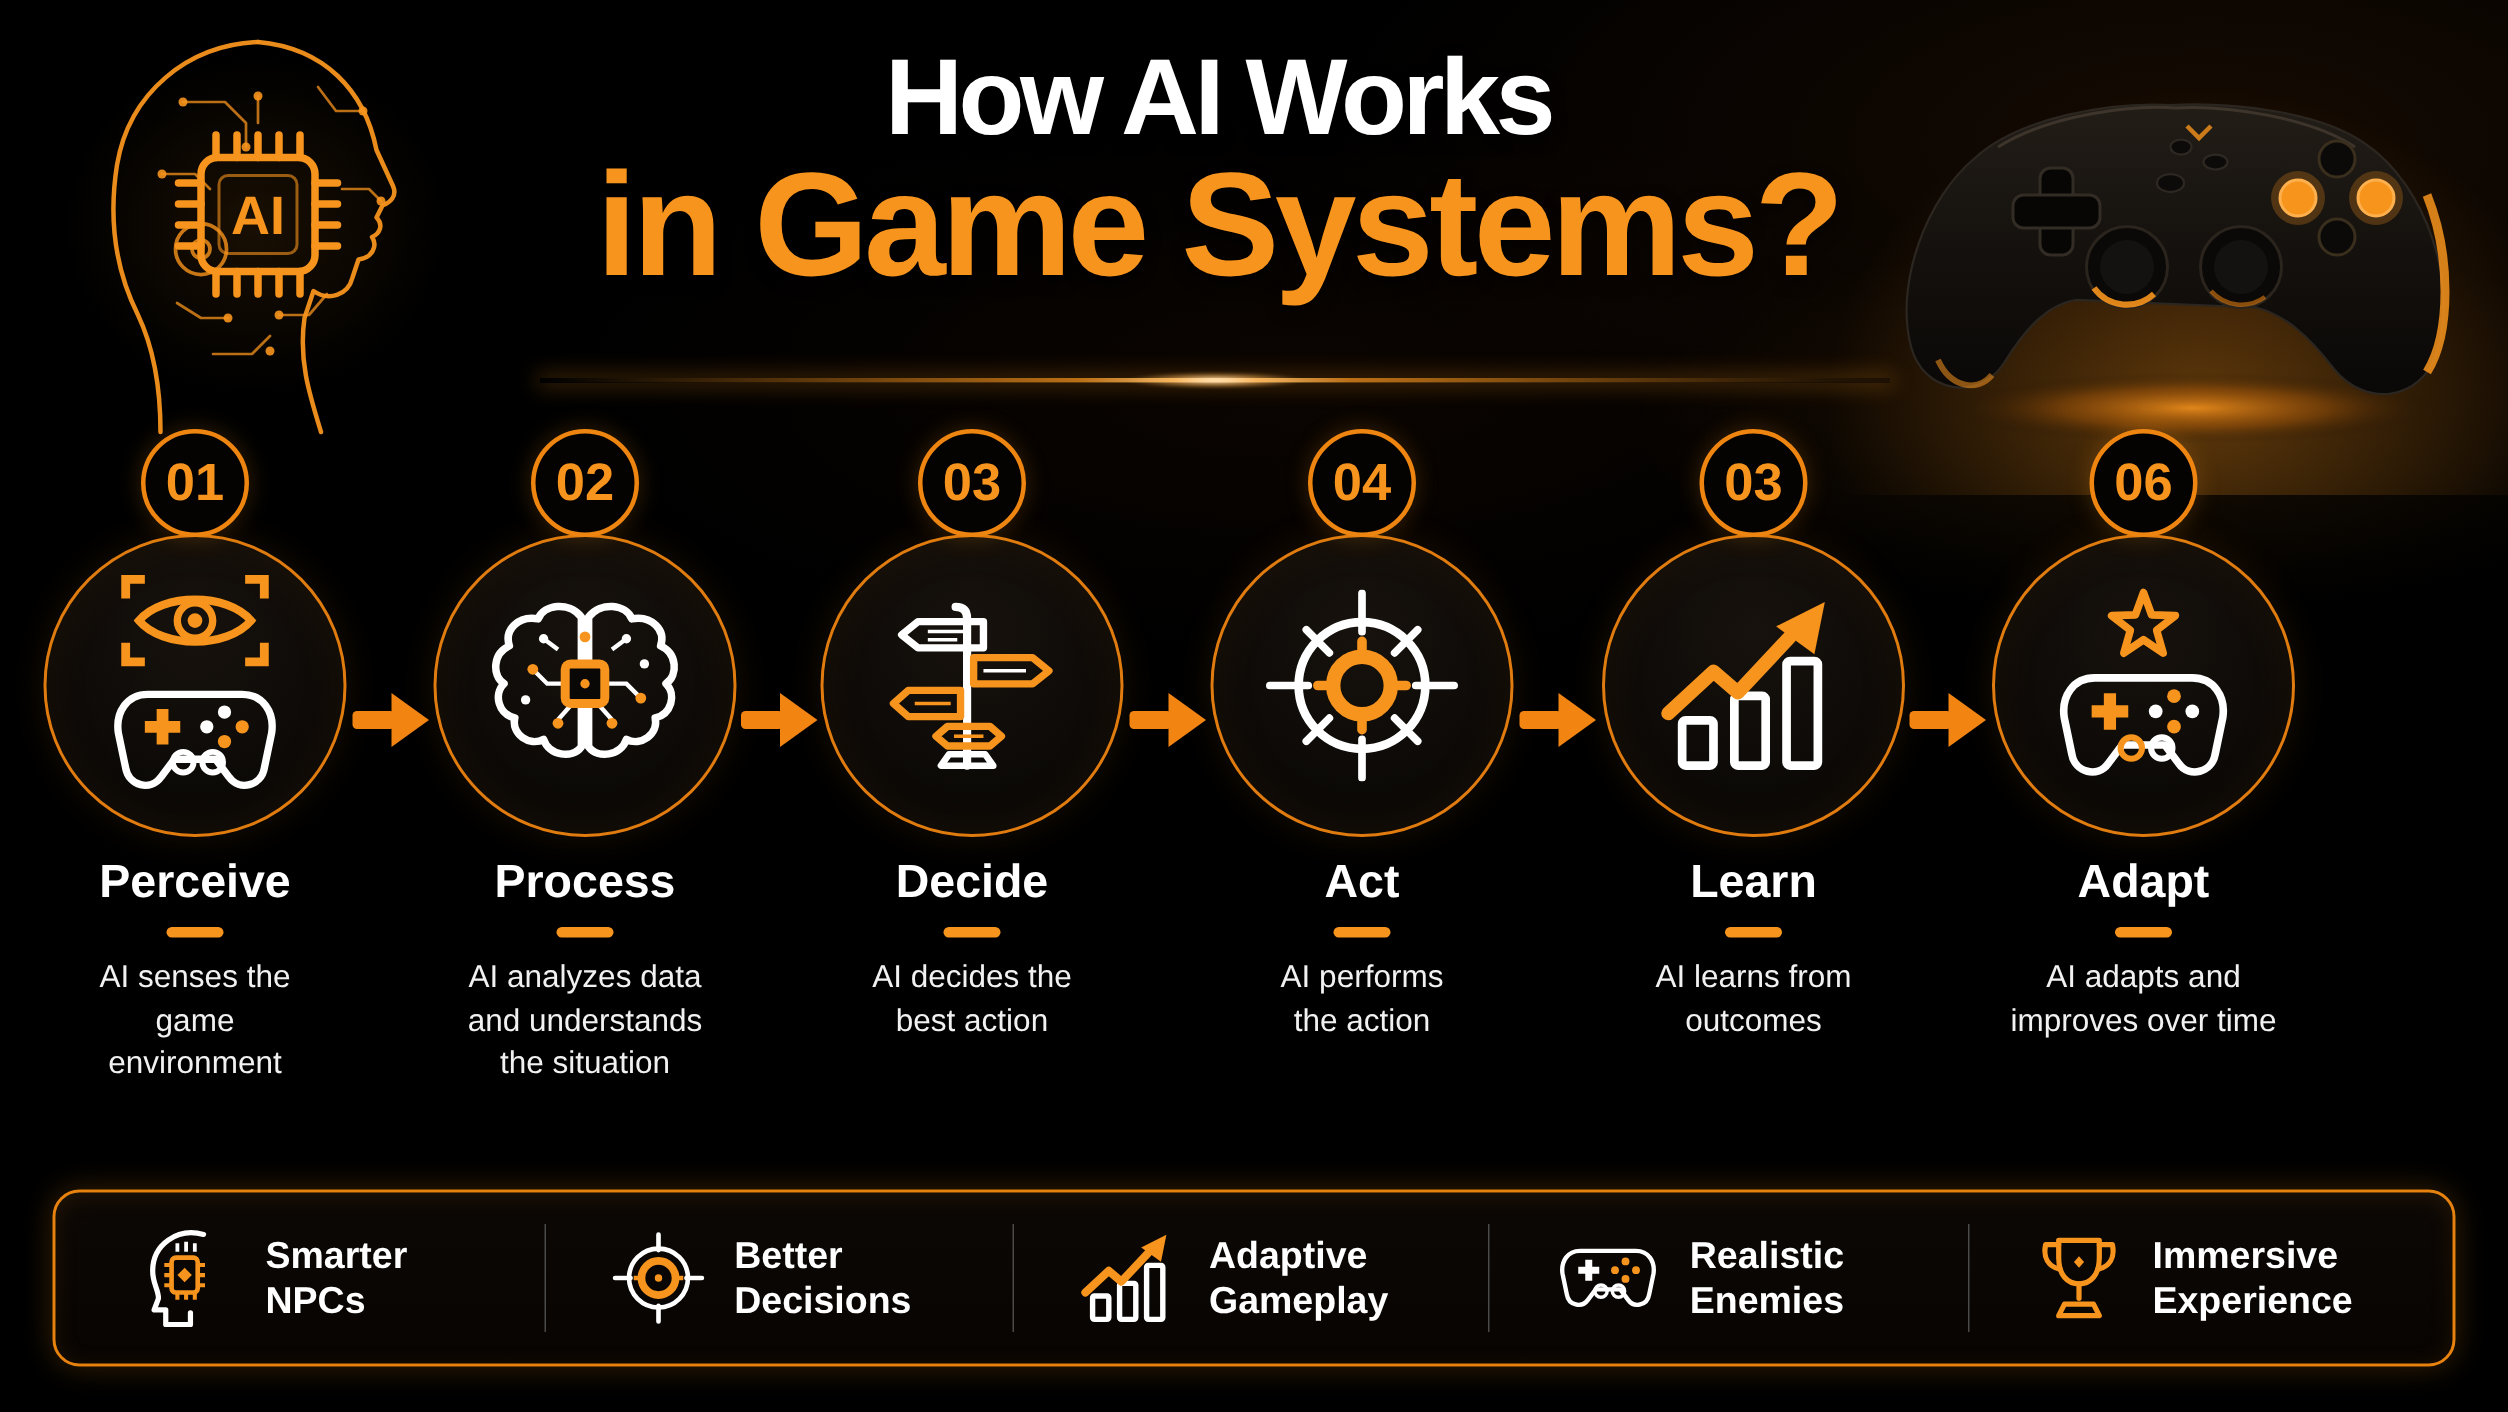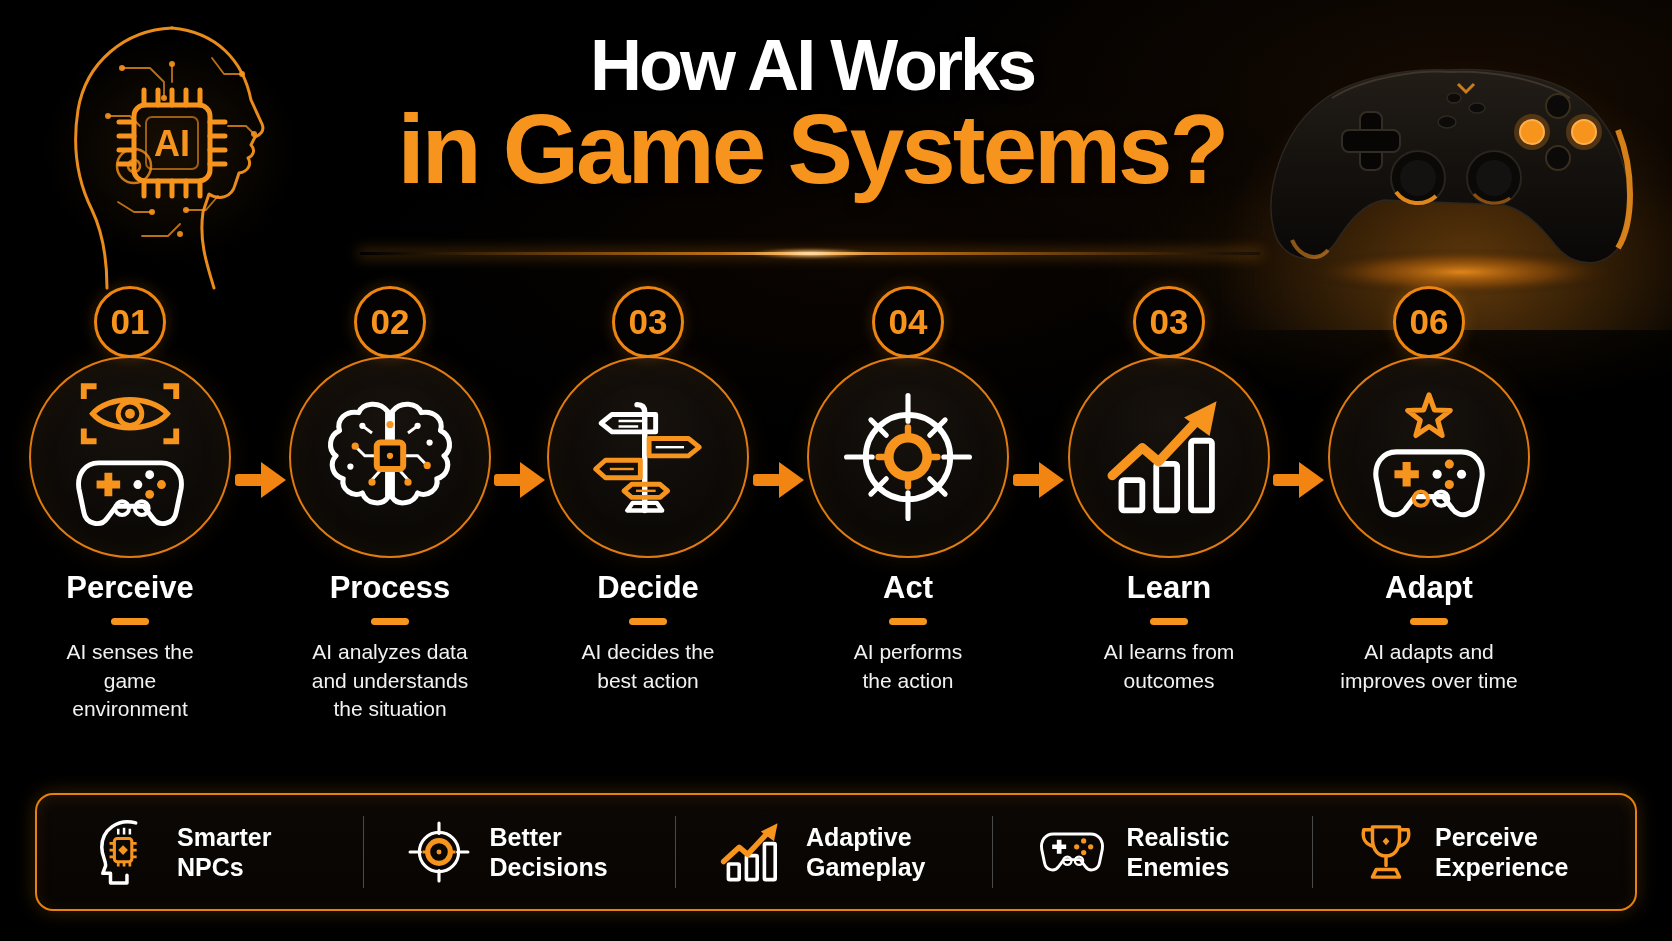--- a/index.html
+++ b/index.html
@@ -430,17 +430,17 @@
       <svg width="58" height="64" viewBox="0 0 60 64">
         <g fill="none" stroke="#f7941d" stroke-width="3.6" stroke-linejoin="round" stroke-linecap="round">
           <path d="M16,6 H44 V18 C44,30 38,36 30,36 C22,36 16,30 16,18 Z"></path>
           <path d="M16,9 H7 C5,18 9,24 17,26"></path>
           <path d="M44,9 H53 C55,18 51,24 43,26"></path>
           <path d="M30,36 V46"></path>
           <path d="M20,50 H40 L44,58 H16 Z"></path>
         </g>
         <polygon points="30,17 33.5,21 30,25 26.5,21" fill="#f7941d"></polygon>
       </svg>
-      <div class="benefit-label">Perceive Experience</div>
+      <div class="benefit-label">Immersive Experience</div>
     </div>
 
   </div>
 </div>
 
 </body></html>

